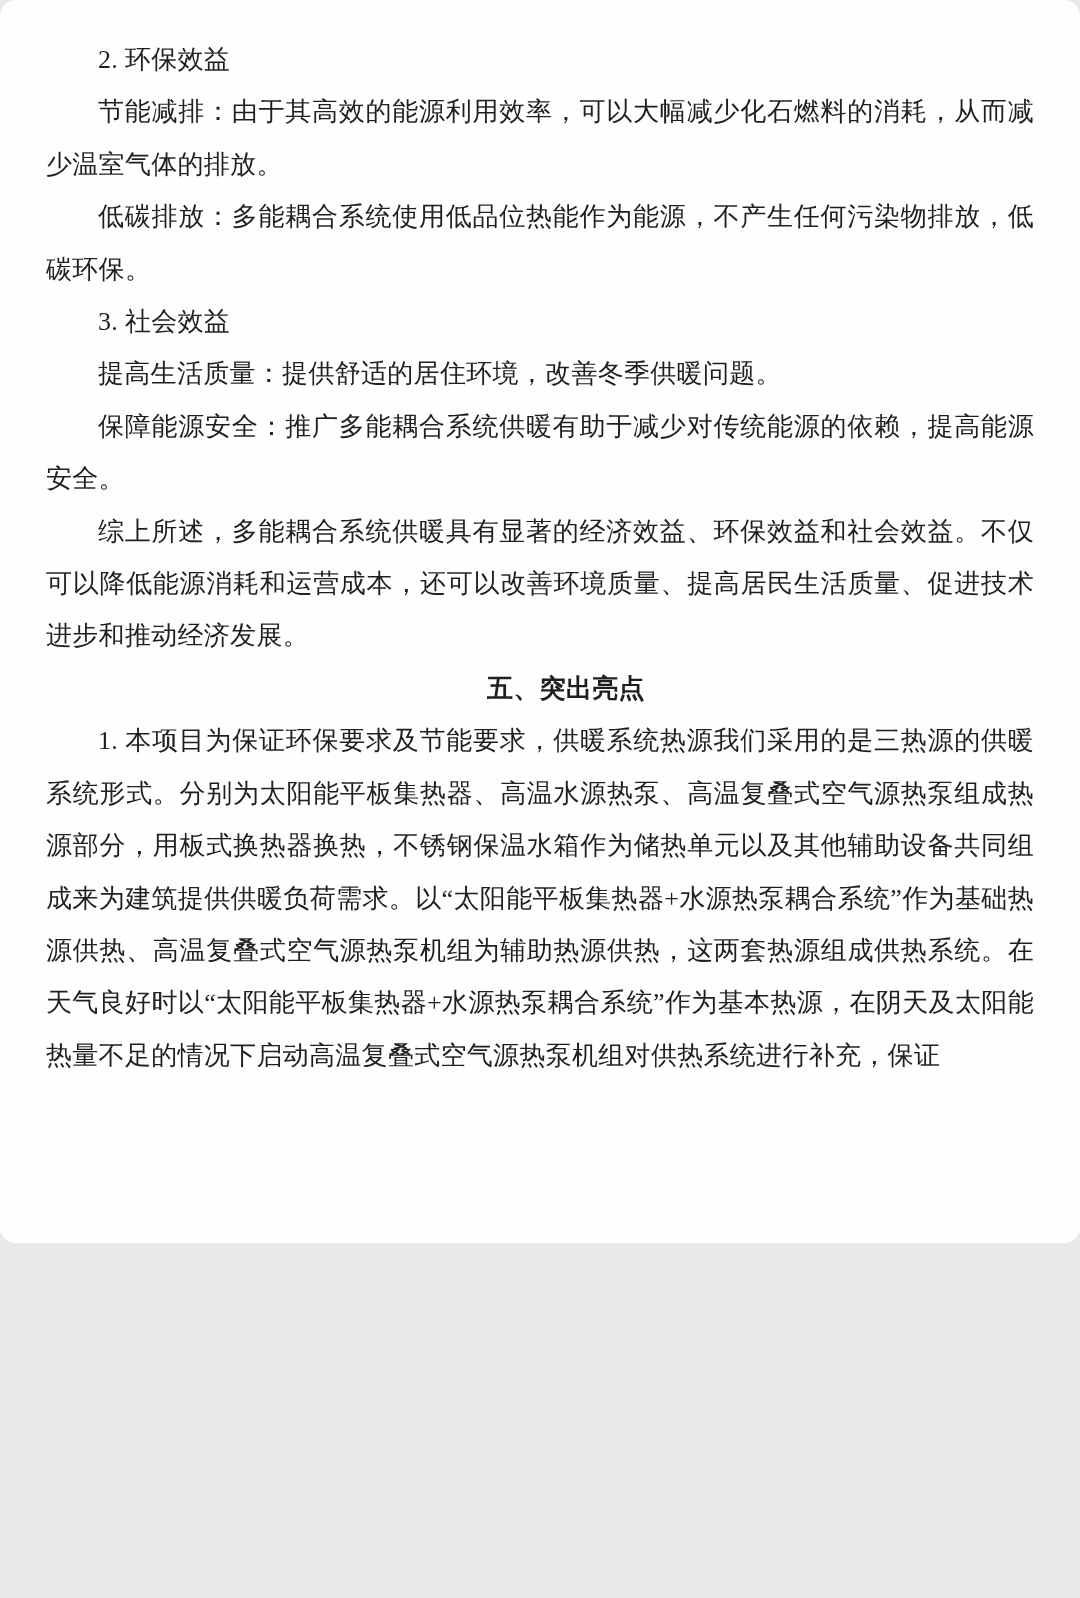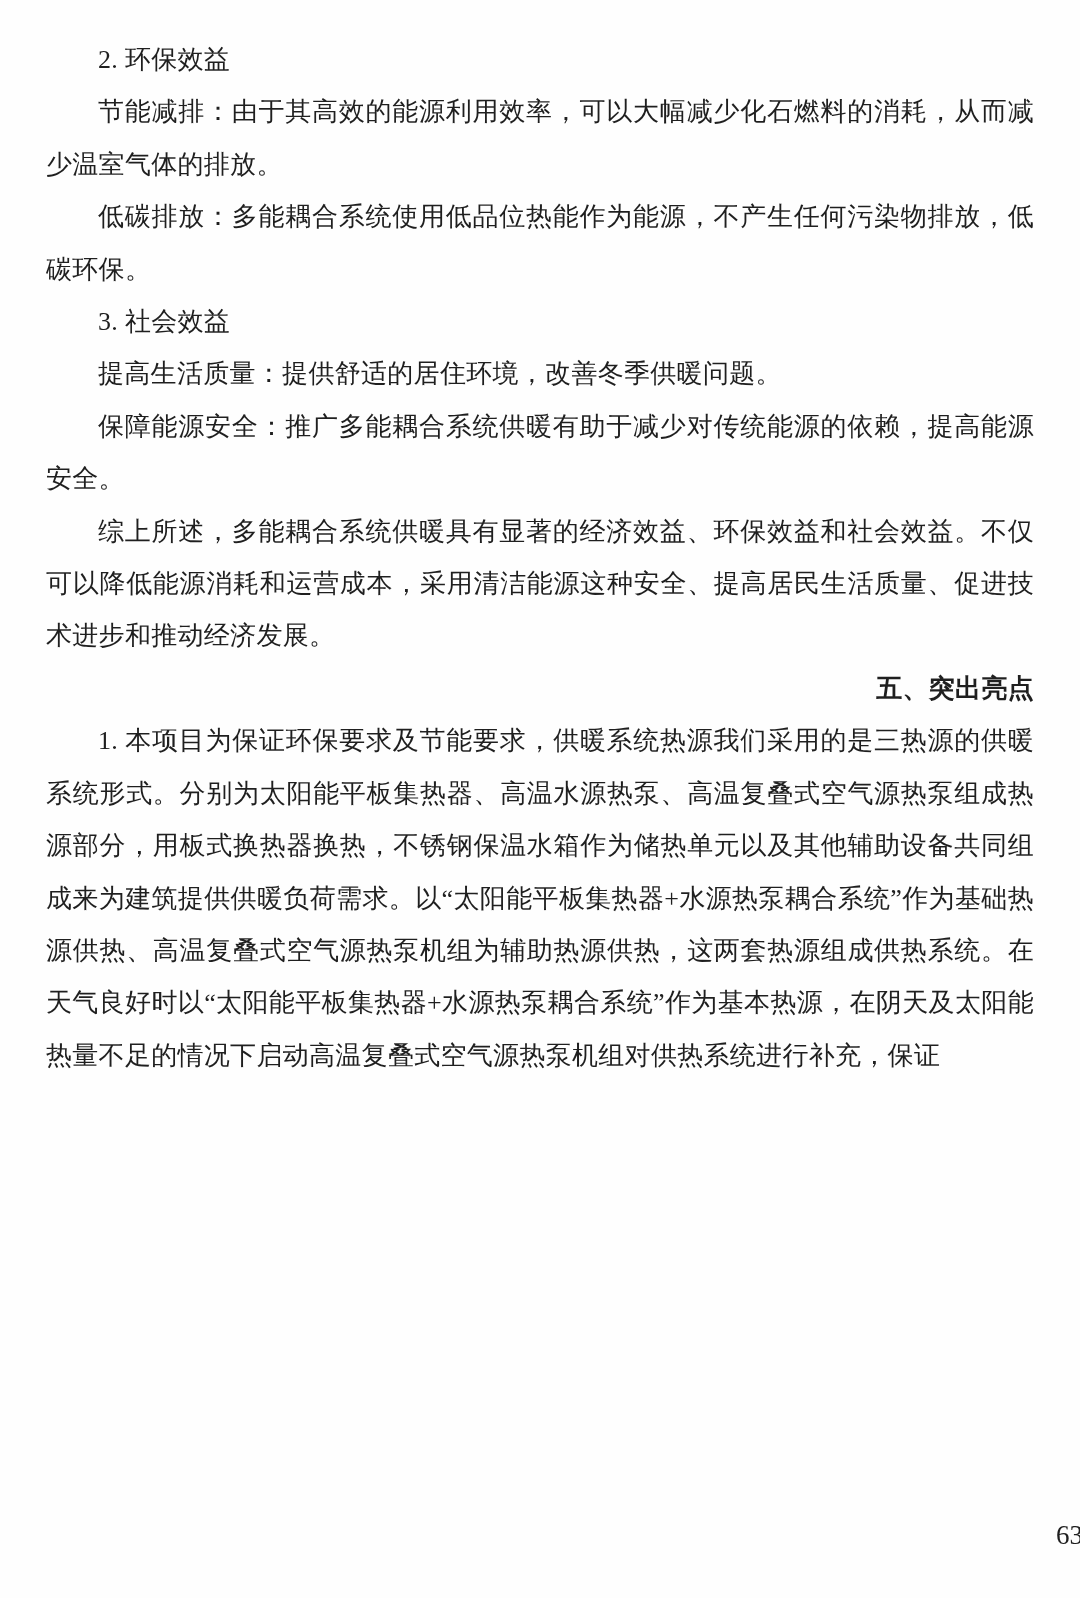--- a/index.html
+++ b/index.html
@@ -3,46 +3,47 @@
 <meta charset="utf-8">
 <style>
   html, body {
     margin: 0;
     padding: 0;
     background: #e9e9e9;
   }
   .page {
     position: relative;
     width: 1080px;
-    height: 1598px;
+    height: 1243px;
     margin: 0 auto;
     background: #fefefe;
     overflow: hidden;
     font-family: "Liberation Serif", "DejaVu Serif", serif;
     color: #1f1f1f;
+    border-radius: 16px;
   }
   .content {
     position: absolute;
     top: 34px;
     left: 46px;
     width: 988px;
   }
   .para {
     margin: 0;
     font-size: 26px;
     line-height: 52.4px;
     text-indent: 2em;
     text-align: justify;
     text-justify: inter-character;
     letter-spacing: 0.3px;
     word-break: break-all;
   }
   .para.heading {
     font-weight: bold;
-    text-align: right;
+    text-align: center;
   }
   .footer {
     position: absolute;
     top: 1520px;
     left: 3px;
     width: 100%;
     text-align: right;
   }
   .page-number {
     font-size: 27px;
@@ -53,20 +54,20 @@
 <body>
 
 <div class="page">
   <main class="content">
     <p class="para">2. 环保效益</p>
     <p class="para">节能减排：由于其高效的能源利用效率，可以大幅减少化石燃料的消耗，从而减少温室气体的排放。</p>
     <p class="para">低碳排放：多能耦合系统使用低品位热能作为能源，不产生任何污染物排放，低碳环保。</p>
     <p class="para">3. 社会效益</p>
     <p class="para">提高生活质量：提供舒适的居住环境，改善冬季供暖问题。</p>
     <p class="para">保障能源安全：推广多能耦合系统供暖有助于减少对传统能源的依赖，提高能源安全。</p>
-    <p class="para">综上所述，多能耦合系统供暖具有显著的经济效益、环保效益和社会效益。不仅可以降低能源消耗和运营成本，采用清洁能源这种安全、提高居民生活质量、促进技术进步和推动经济发展。</p>
+    <p class="para">综上所述，多能耦合系统供暖具有显著的经济效益、环保效益和社会效益。不仅可以降低能源消耗和运营成本，还可以改善环境质量、提高居民生活质量、促进技术进步和推动经济发展。</p>
     <p class="para heading">五、突出亮点</p>
     <p class="para">1. 本项目为保证环保要求及节能要求，供暖系统热源我们采用的是三热源的供暖系统形式。分别为太阳能平板集热器、高温水源热泵、高温复叠式空气源热泵组成热源部分，用板式换热器换热，不锈钢保温水箱作为储热单元以及其他辅助设备共同组成来为建筑提供供暖负荷需求。以“太阳能平板集热器+水源热泵耦合系统”作为基础热源供热、高温复叠式空气源热泵机组为辅助热源供热，这两套热源组成供热系统。在天气良好时以“太阳能平板集热器+水源热泵耦合系统”作为基本热源，在阴天及太阳能热量不足的情况下启动高温复叠式空气源热泵机组对供热系统进行补充，保证</p>
   </main>
   <footer class="footer">
     <span class="page-number">63</span>
   </footer>
 </div>
 
 </body></html>

